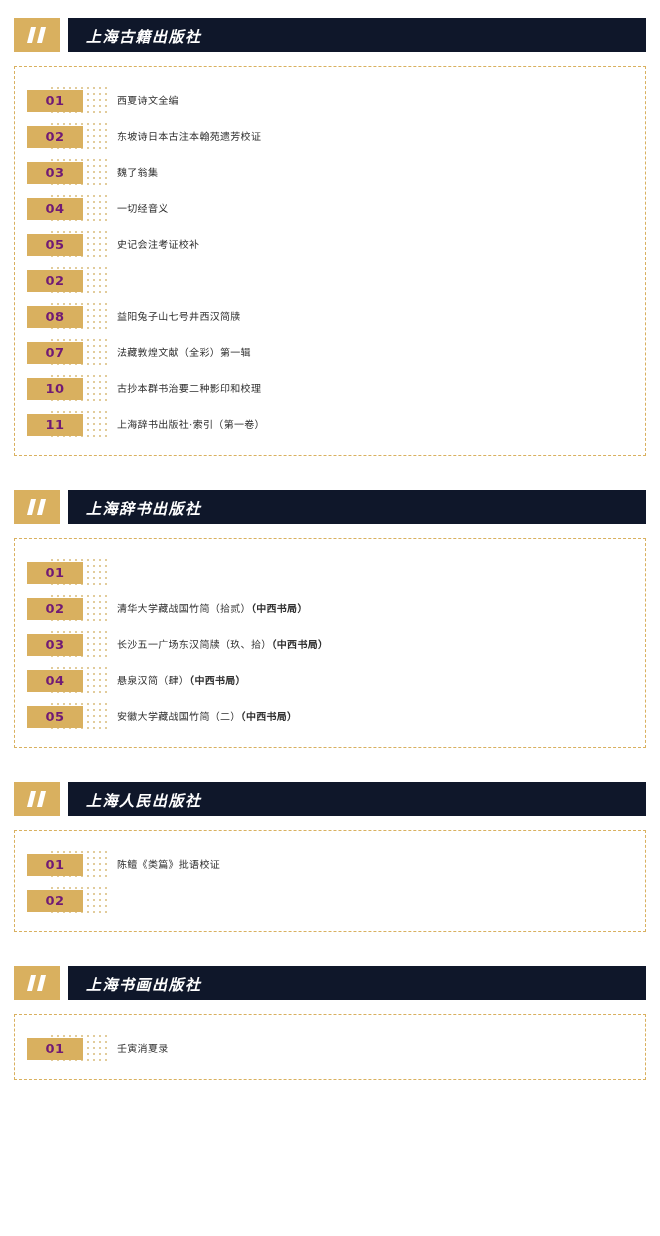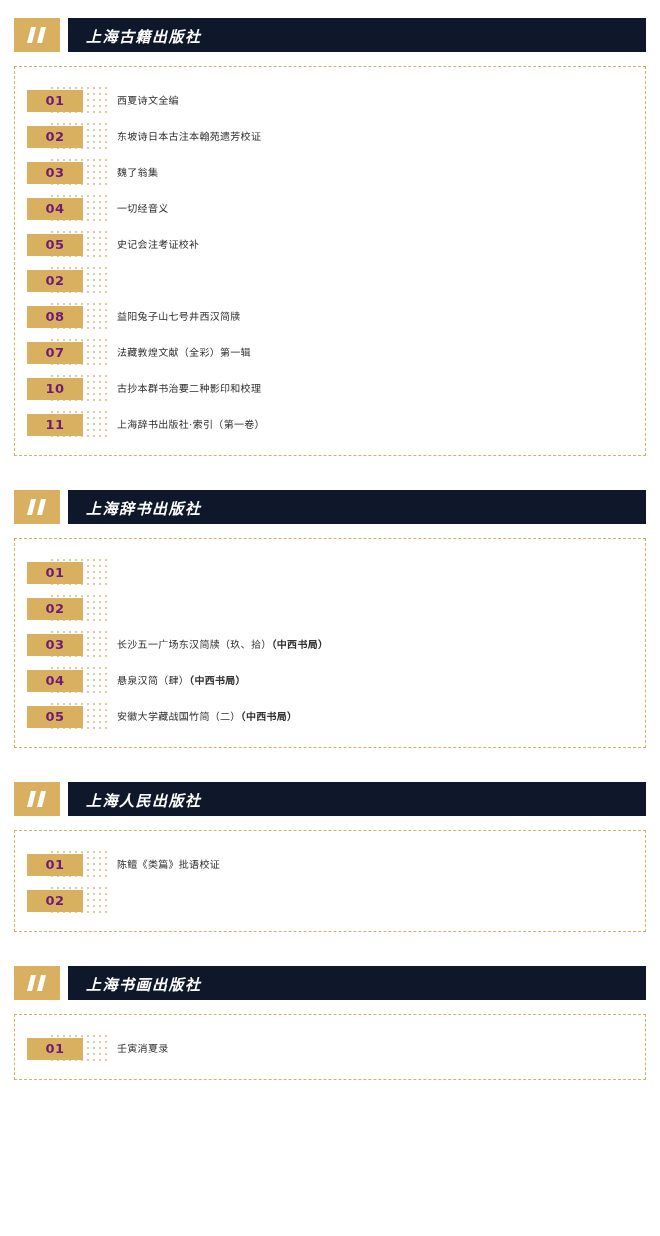--- a/index.html
+++ b/index.html
@@ -221,20 +221,21 @@
             <div class="num-wrap">
               <span class="dots"></span>
               <span class="num">01</span>
             </div>
           </div>
           <div class="row">
             <div class="num-wrap">
               <span class="dots"></span>
               <span class="num">02</span>
             </div>
+            <div class="title"><span>清华大学藏战国竹简（拾贰）</span><span class="pub">（中西书局）</span></div>
           </div>
           <div class="row">
             <div class="num-wrap">
               <span class="dots"></span>
               <span class="num">03</span>
             </div>
             <div class="title"><span>长沙五一广场东汉简牍（玖、拾）</span><span class="pub">（中西书局）</span></div>
           </div>
           <div class="row">
             <div class="num-wrap">

